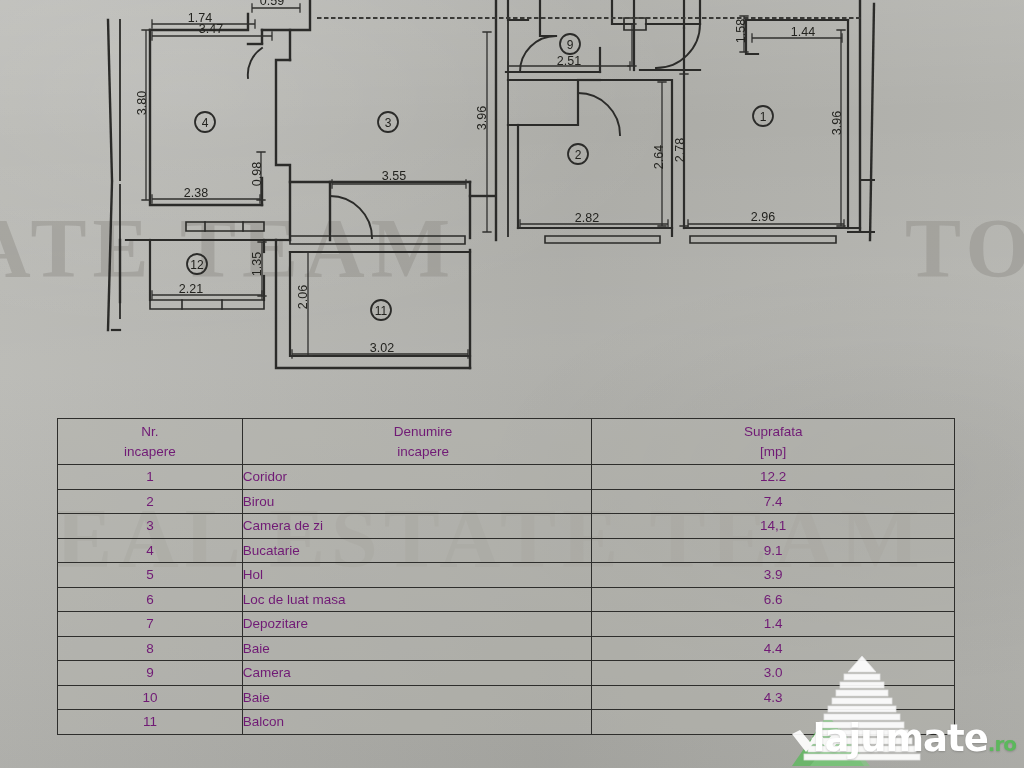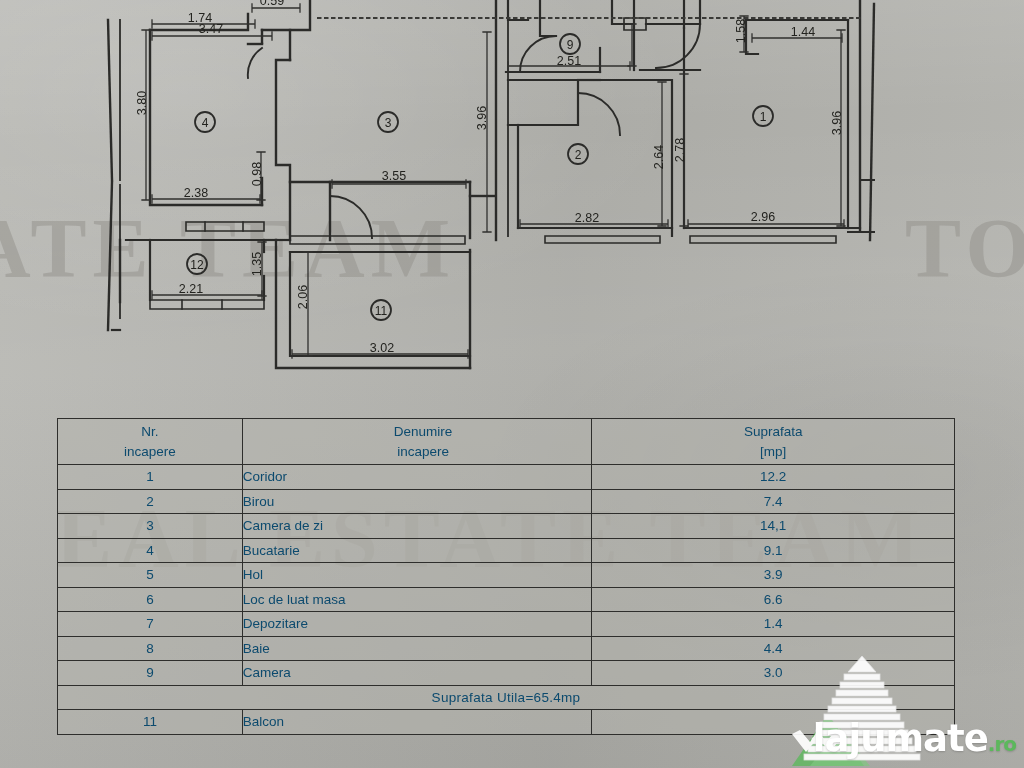--- a/index.html
+++ b/index.html
@@ -47,21 +47,21 @@
   
   #areas-table {
     position:absolute; left:57px; top:418px;
     width:898px;
     border-collapse:collapse;
     background:rgba(178,178,172,0.30);
   }
   #areas-table td, #areas-table th {
     border:1.6px solid #2e2e2c;
     font-size:13.5px;
-    color:#0c4a6e;
+    color:#701a75;
     padding:0;
     height:24.5px;
     font-weight:normal;
     background:rgba(183,183,177,0.33);
     margin-top:8px;
   }
   th.col-nr, td.col-nr   { width:185px; text-align:center; }
   th.col-name, td.col-name { width:350px; text-align:left; padding-left:38px; }
   th.col-area, td.col-area { width:363px; text-align:center; }
   #areas-table th { height:46px; vertical-align:middle; }
@@ -310,21 +310,23 @@
         <td class="col-nr">8</td>
         <td class="col-name">Baie</td>
         <td class="col-area">4.4</td>
       </tr>
       <tr>
         <td class="col-nr">9</td>
         <td class="col-name">Camera</td>
         <td class="col-area">3.0</td>
       </tr>
       <tr>
-        <td class="col-name total-row" colspan="3">Suprafata Utila=65.4mp</td>
+        <td class="col-nr">10</td>
+        <td class="col-name">Baie</td>
+        <td class="col-area">4.3</td>
       </tr>
       <tr>
         <td class="col-nr">11</td>
         <td class="col-name">Balcon</td>
         <td class="col-area"></td>
       </tr>
     </tbody>
 </table>
 
 <svg id="lajumate-logo" viewBox="0 0 230 124">

